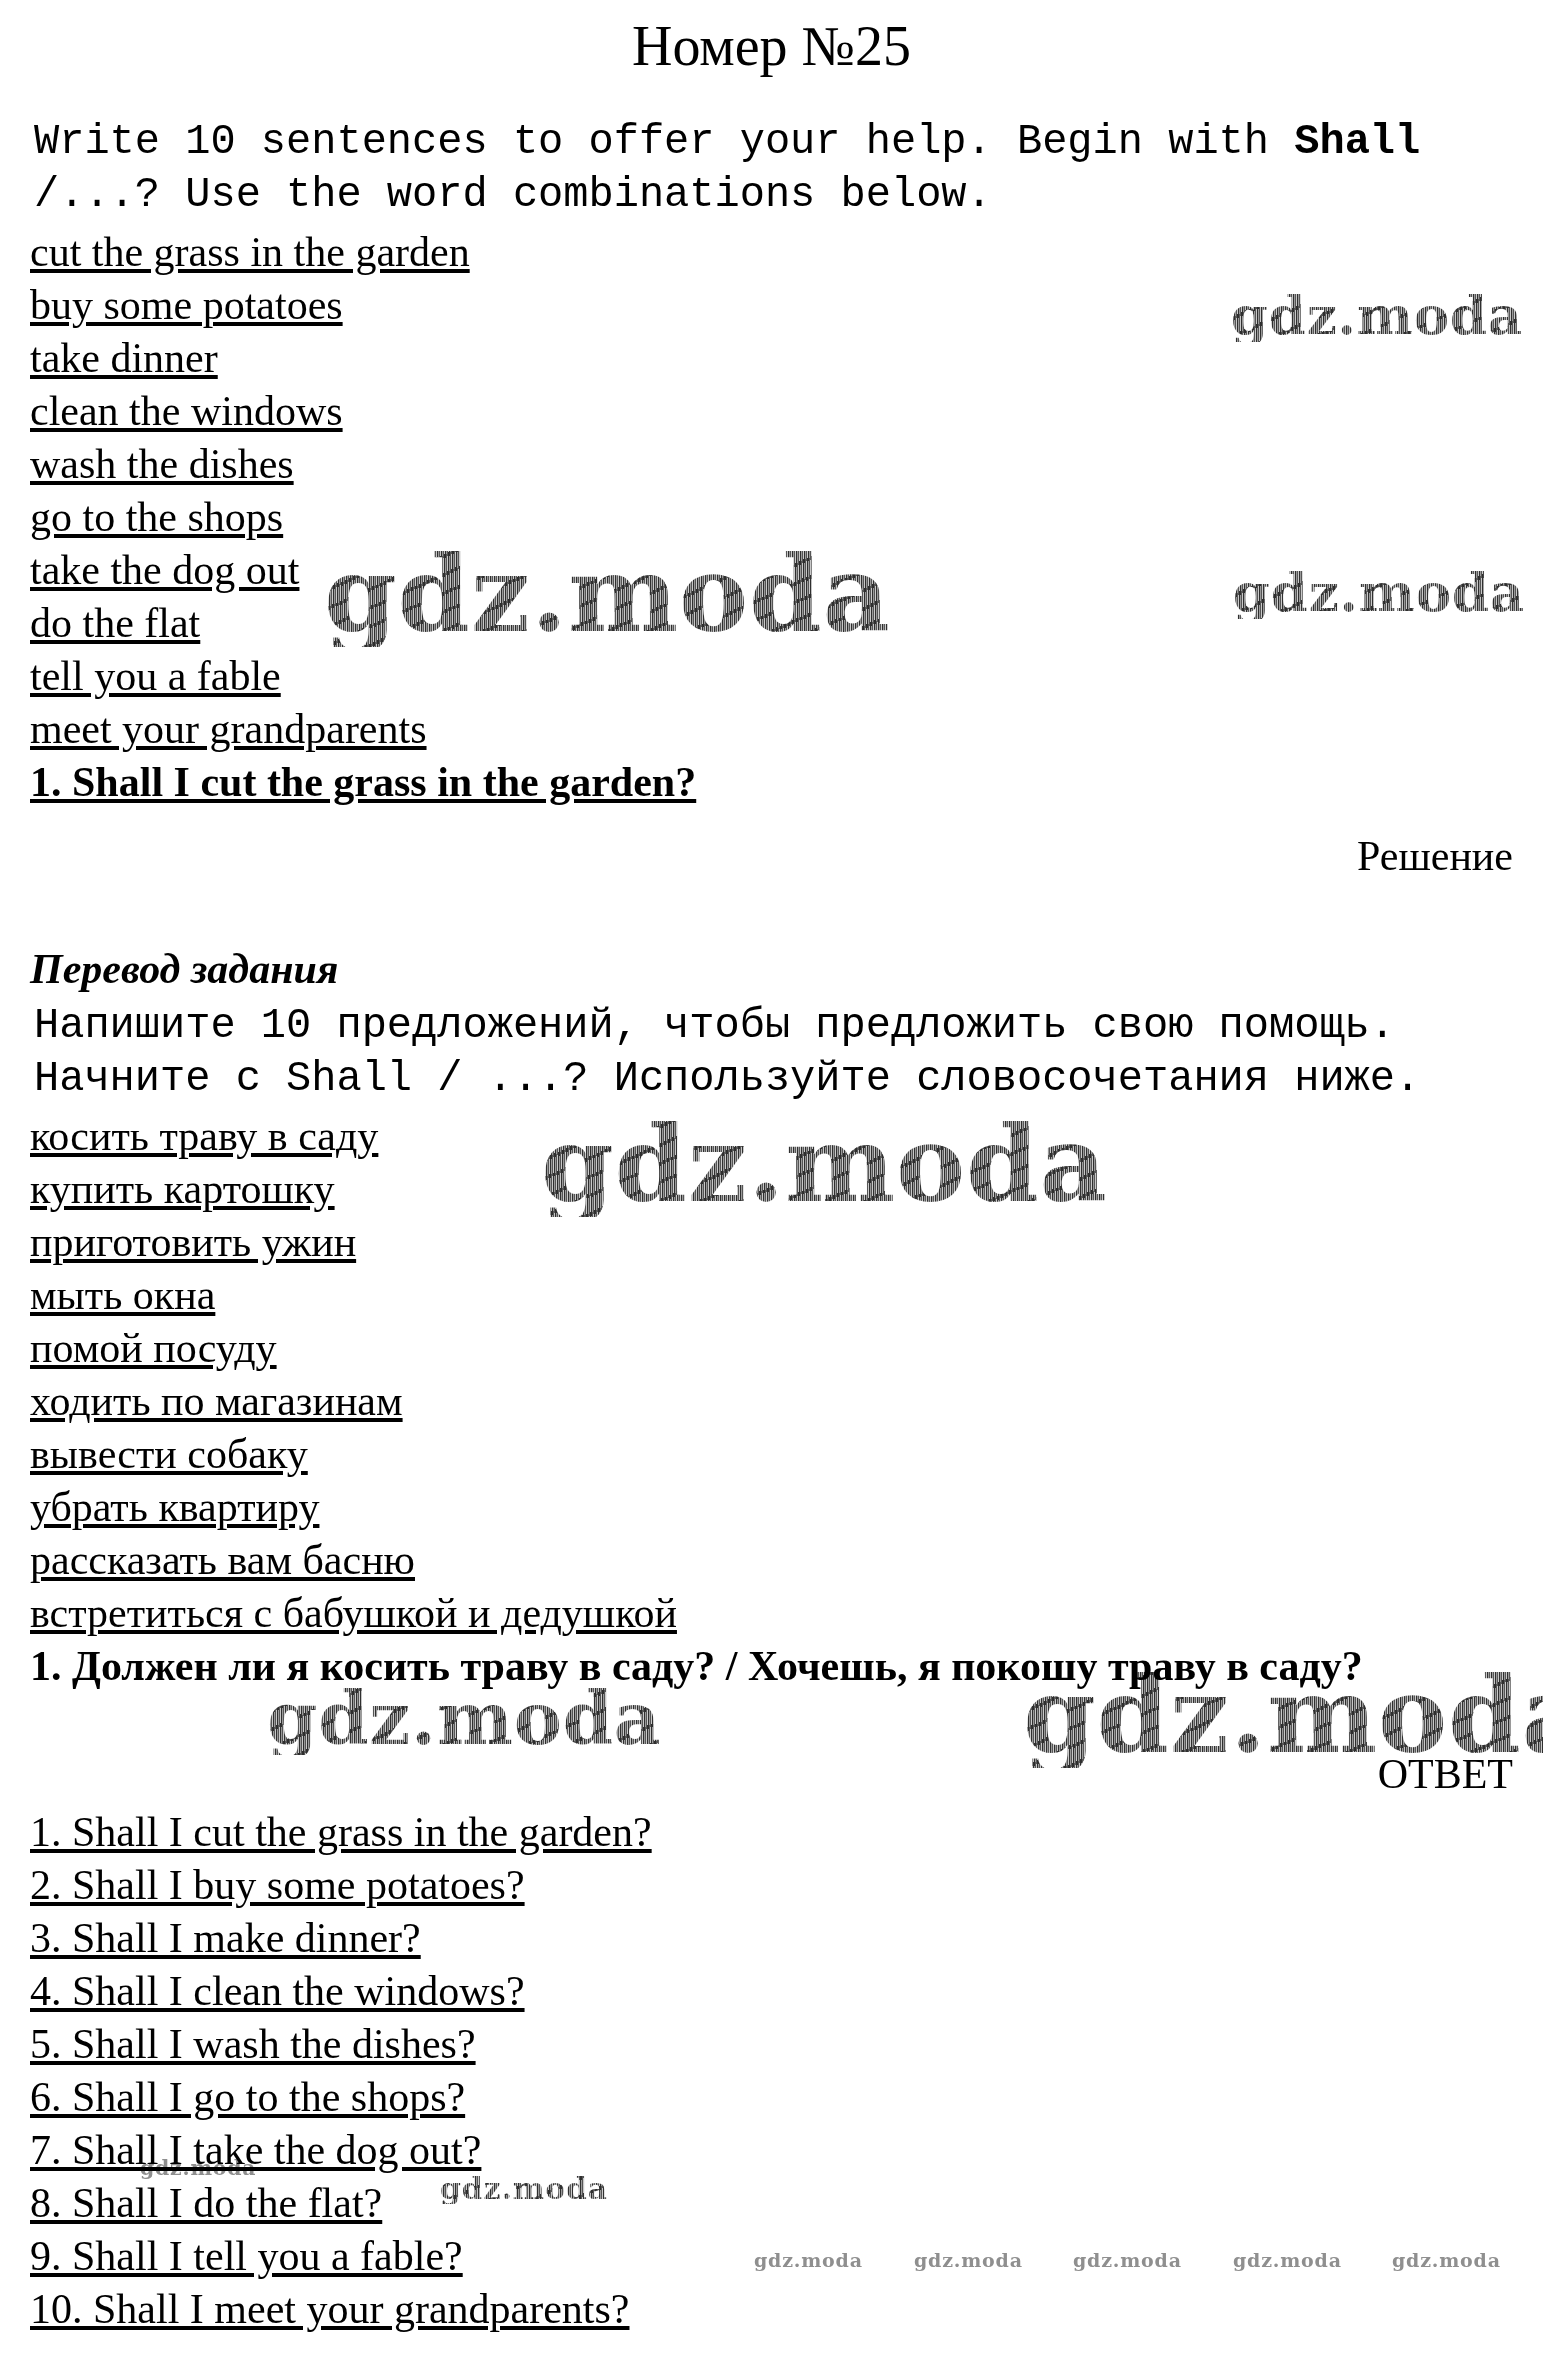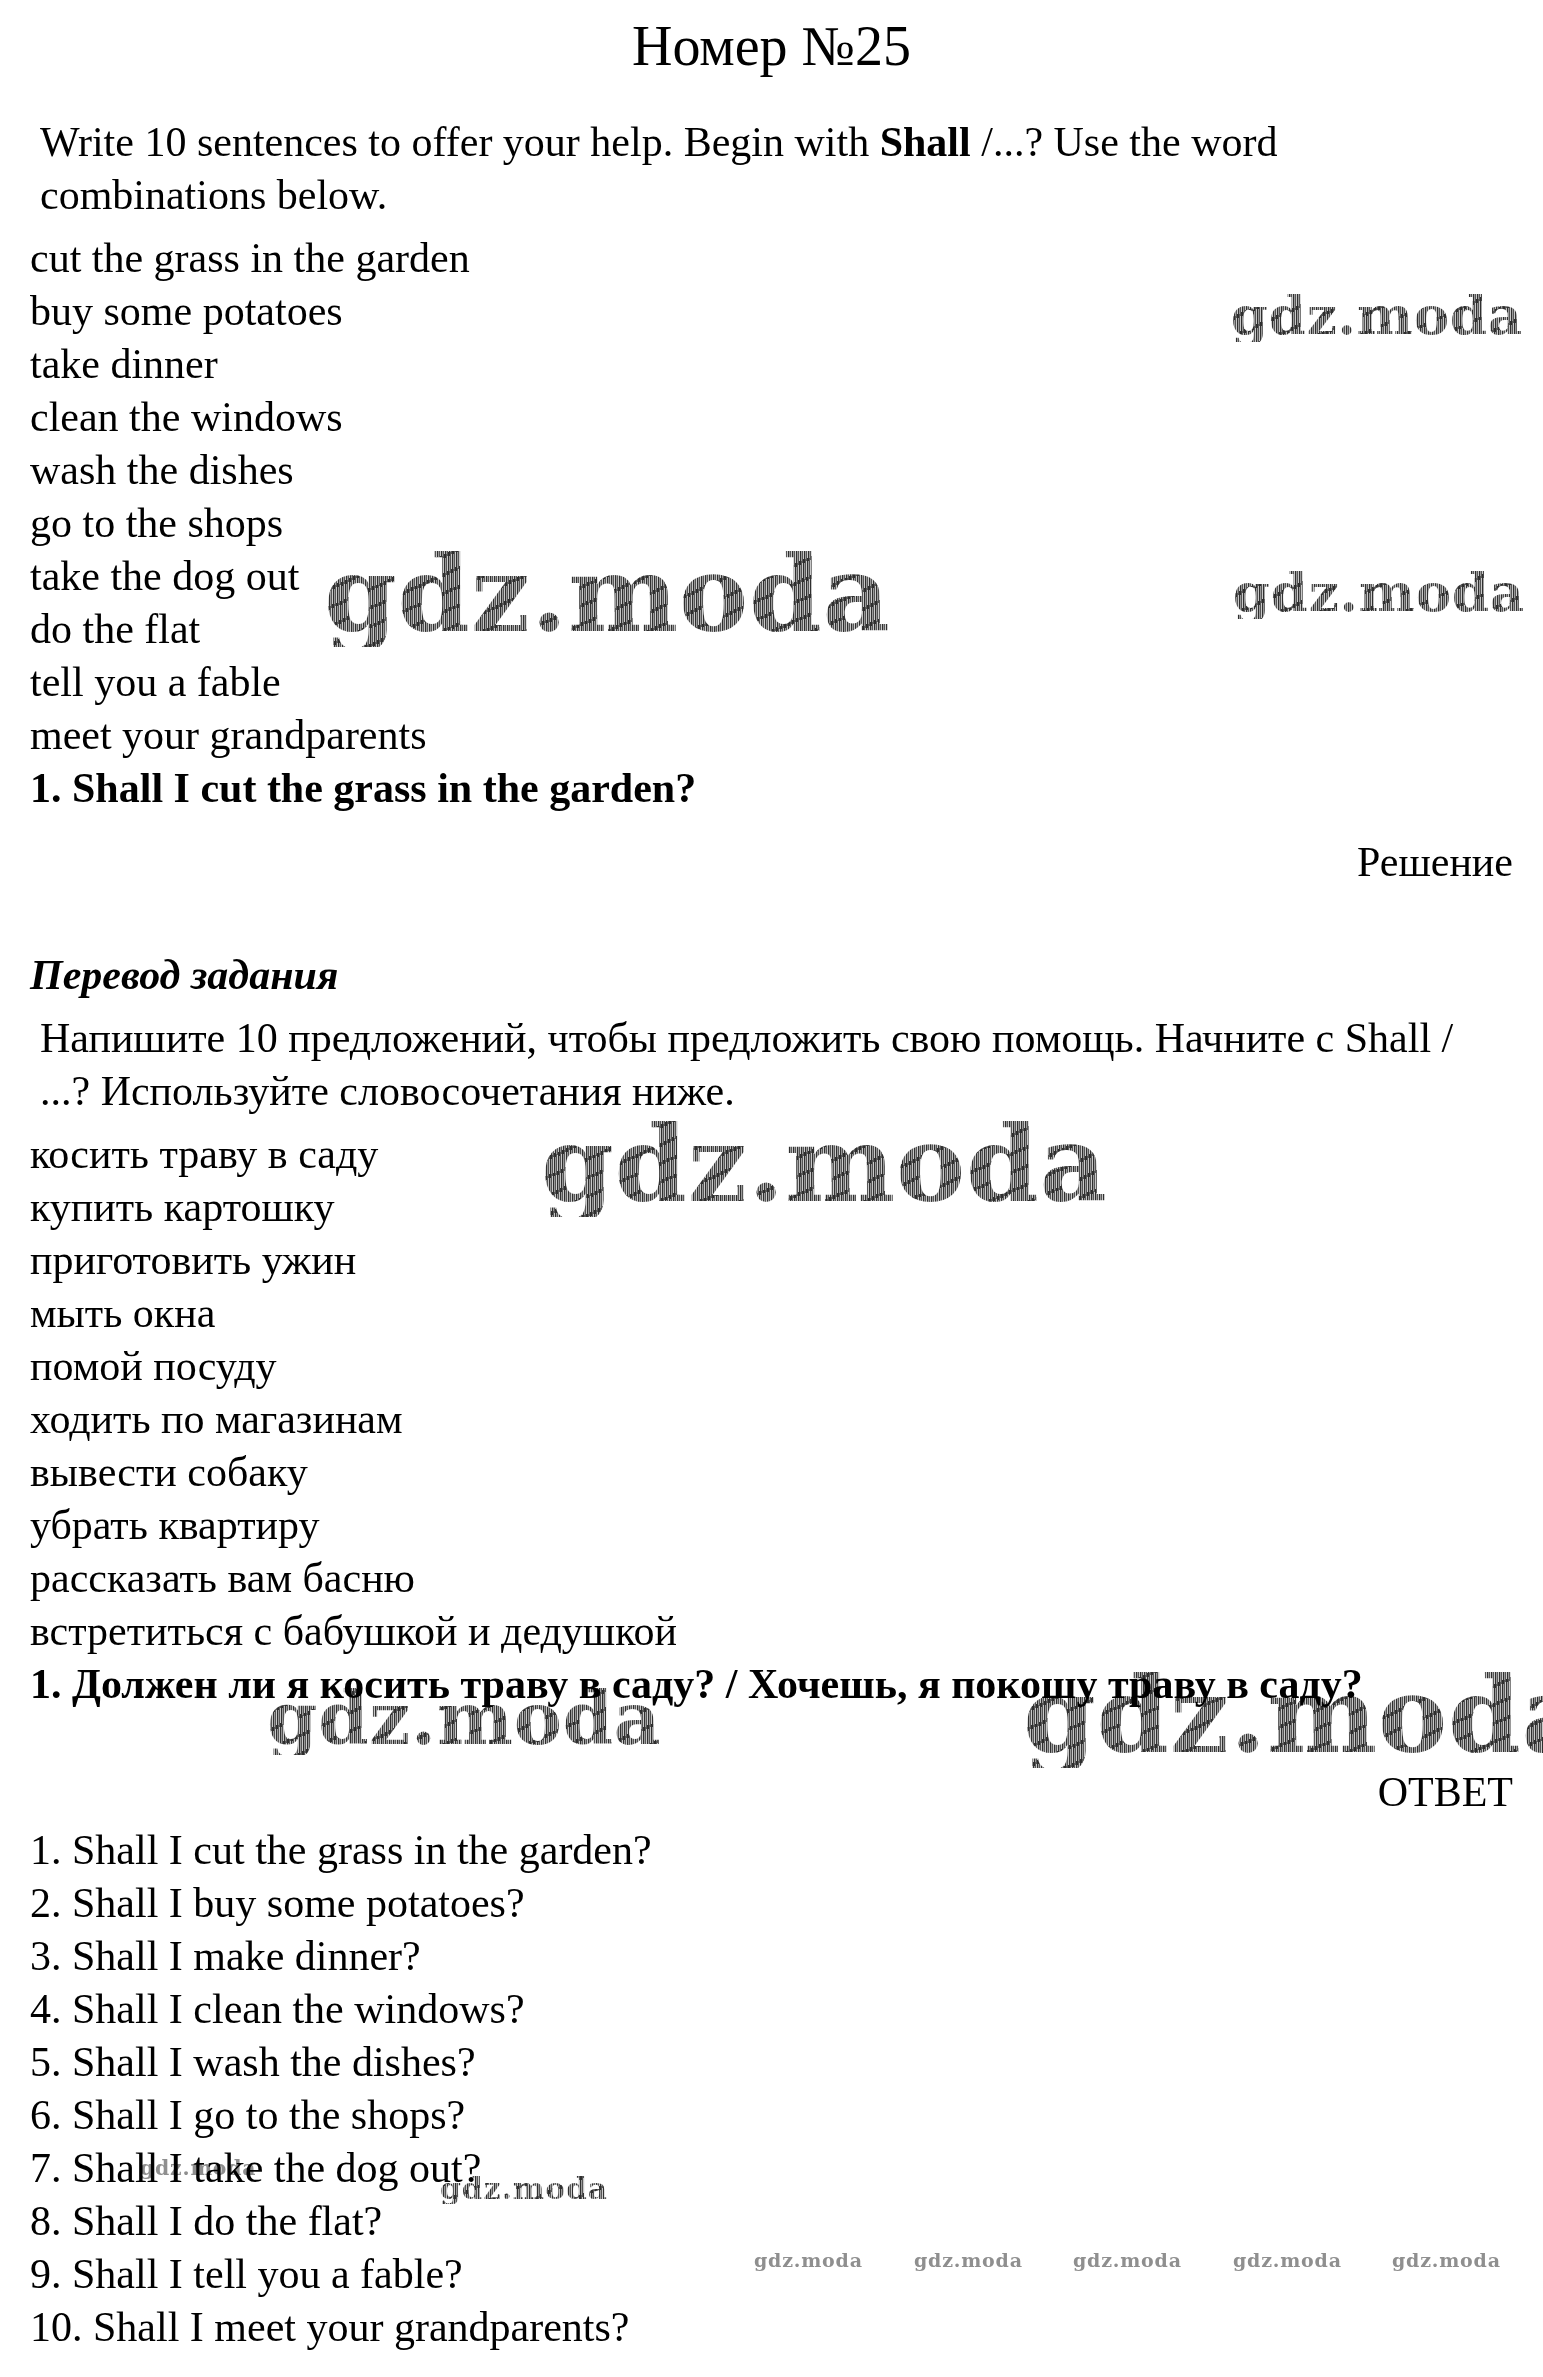--- a/index.html
+++ b/index.html
@@ -23,24 +23,25 @@
     z-index: 1;
     padding: 20.4px 31px 0 30px;
   }
   .title {
     text-align: center;
     margin: 0 0 43px 0;
     font-weight: normal;
     font-size: 56px;
   }
   .para {
-    margin: 10px;
+    margin: 4px;
     max-width: 1455px;
+    font-family: Liberation Mono, monospace;
   }
-  .line { white-space: nowrap; }
+  .line { white-space: nowrap; text-decoration: underline; }
   .bold { font-weight: bold; }
   .section-heading {
     text-align: right;
     margin-top: 21px;
   }
   .trans-heading {
     font-weight: bold;
     font-style: italic;
     margin-top: 60px;
   }

